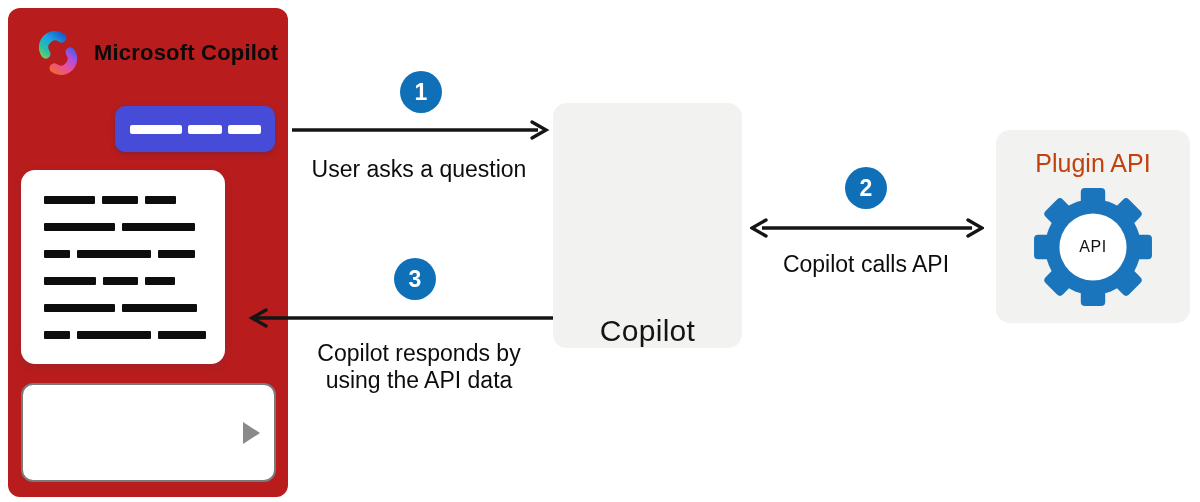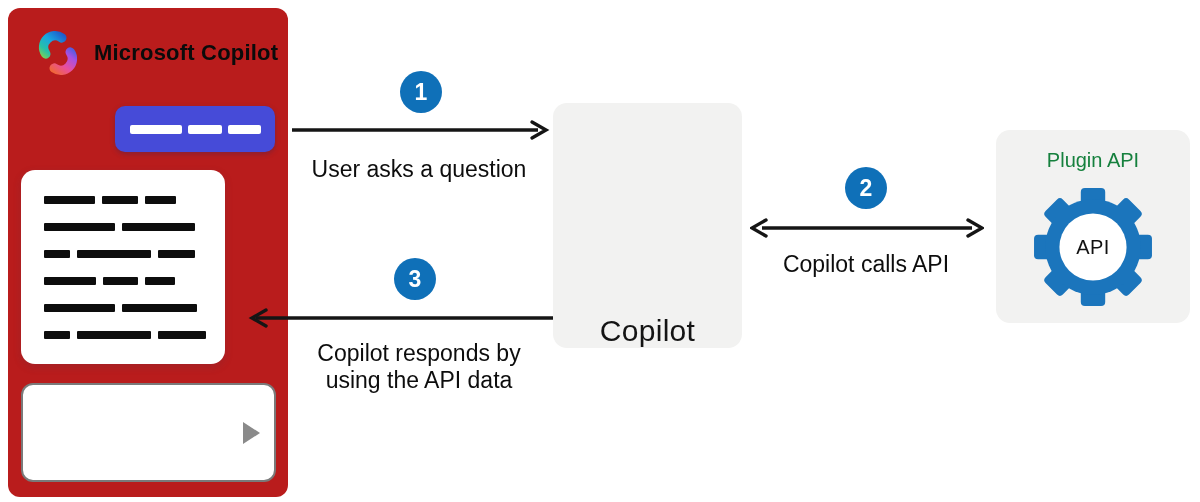--- a/index.html
+++ b/index.html
@@ -29,26 +29,26 @@
   .send-icon { position:absolute; right:14px; top:50%; transform:translateY(-50%);
                width:0; height:0; border-left:17px solid #8a8a8a;
                border-top:11px solid transparent; border-bottom:11px solid transparent; }
 
   
   .node { position:absolute; background:#f2f2f1; border-radius:14px; }
   .copilot-node { left:553px; top:103px; width:189px; height:245px;
                   display:flex; align-items:flex-end; justify-content:center;
                   font-size:30px; color:#141414; letter-spacing:.3px; }
   .plugin-node { left:996px; top:130px; width:194px; height:193px; }
-  .plugin-title { margin-top:19px; text-align:center; font-size:20px; color:#15803d; }
+  .plugin-title { margin-top:19px; text-align:center; font-size:25px; color:#c2410c; }
   .gear-wrap { position:absolute; left:50%; top:56px; transform:translateX(-50%);
                width:122px; height:122px; }
   .gear-label { position:absolute; left:0; top:0; width:122px; height:122px;
                 display:flex; align-items:center; justify-content:center;
-                font-size:20px; color:#111; letter-spacing:.5px; }
+                font-size:16px; color:#111; letter-spacing:.5px; }
 
   
   .arrow { position:absolute; z-index:5; }
   .arrow line, .arrow polyline { stroke:#151515; stroke-width:3.4; fill:none; }
   .arrow polyline { stroke-linecap:round; stroke-linejoin:miter; }
 
   
   .step-badge { position:absolute; z-index:6; width:42px; height:42px; border-radius:50%;
                 background:#0f70b8; color:#ffffff; display:flex; align-items:center;
                 justify-content:center; font-size:23px; font-weight:600; }

